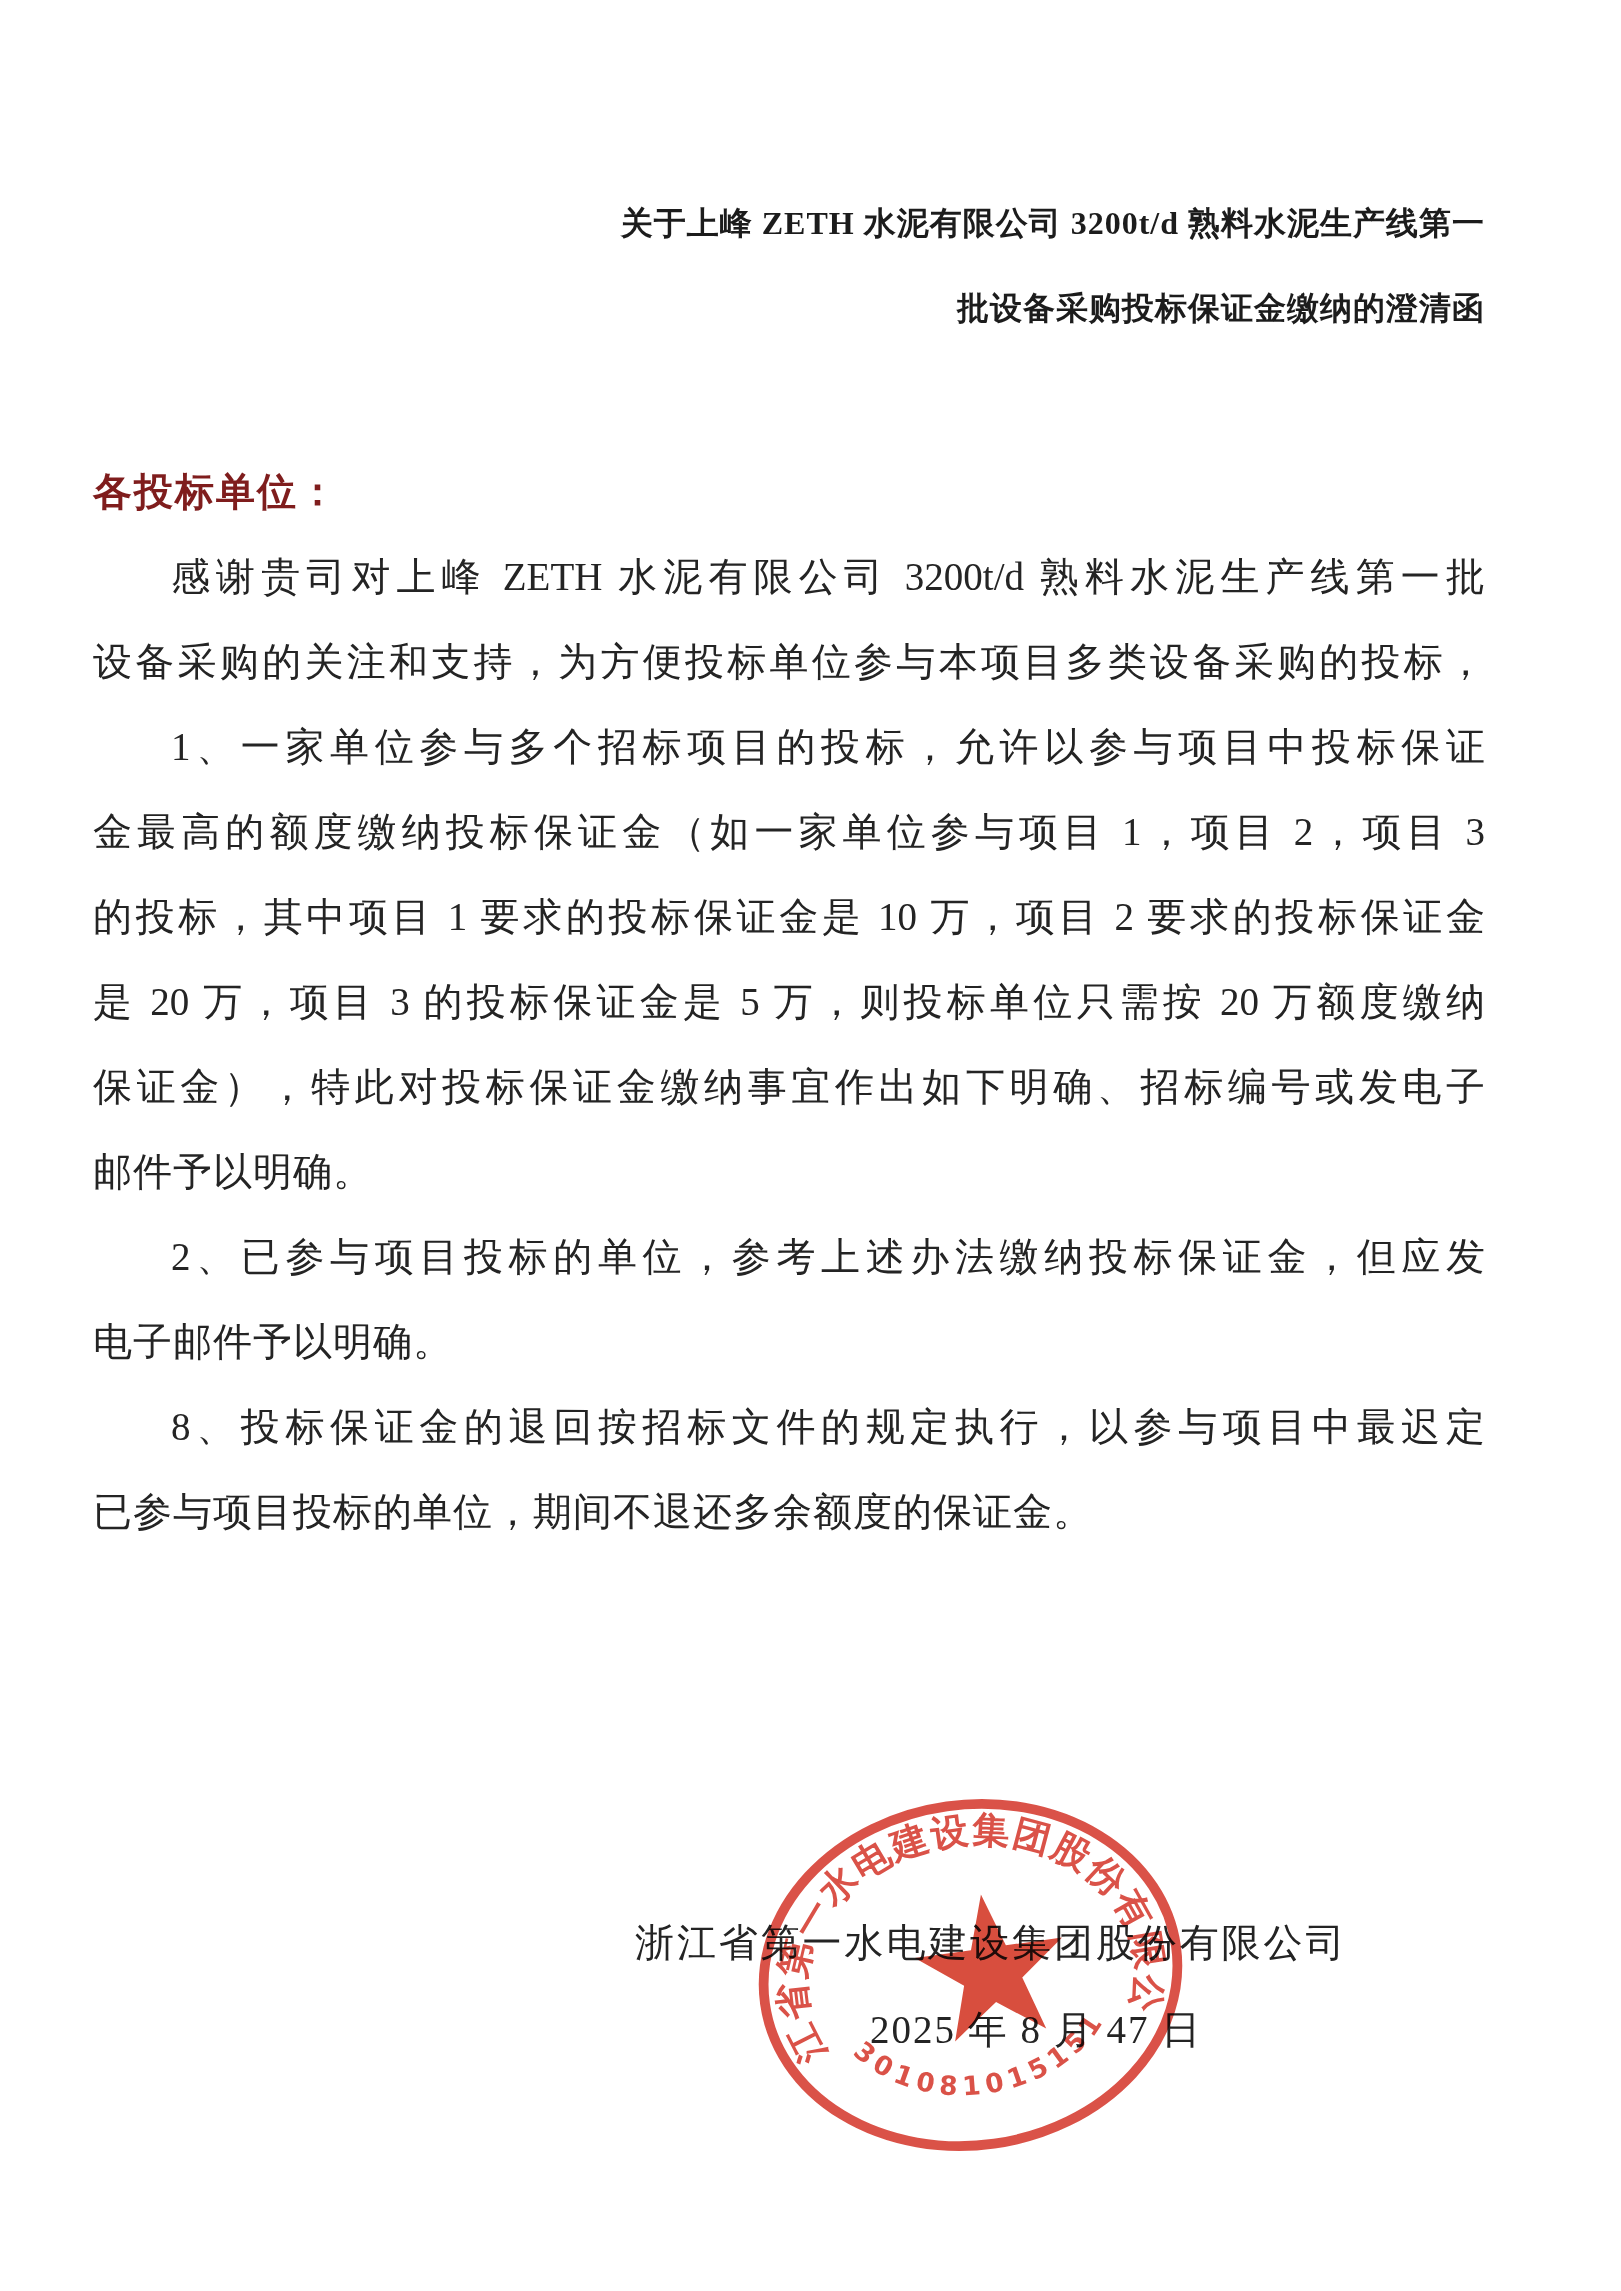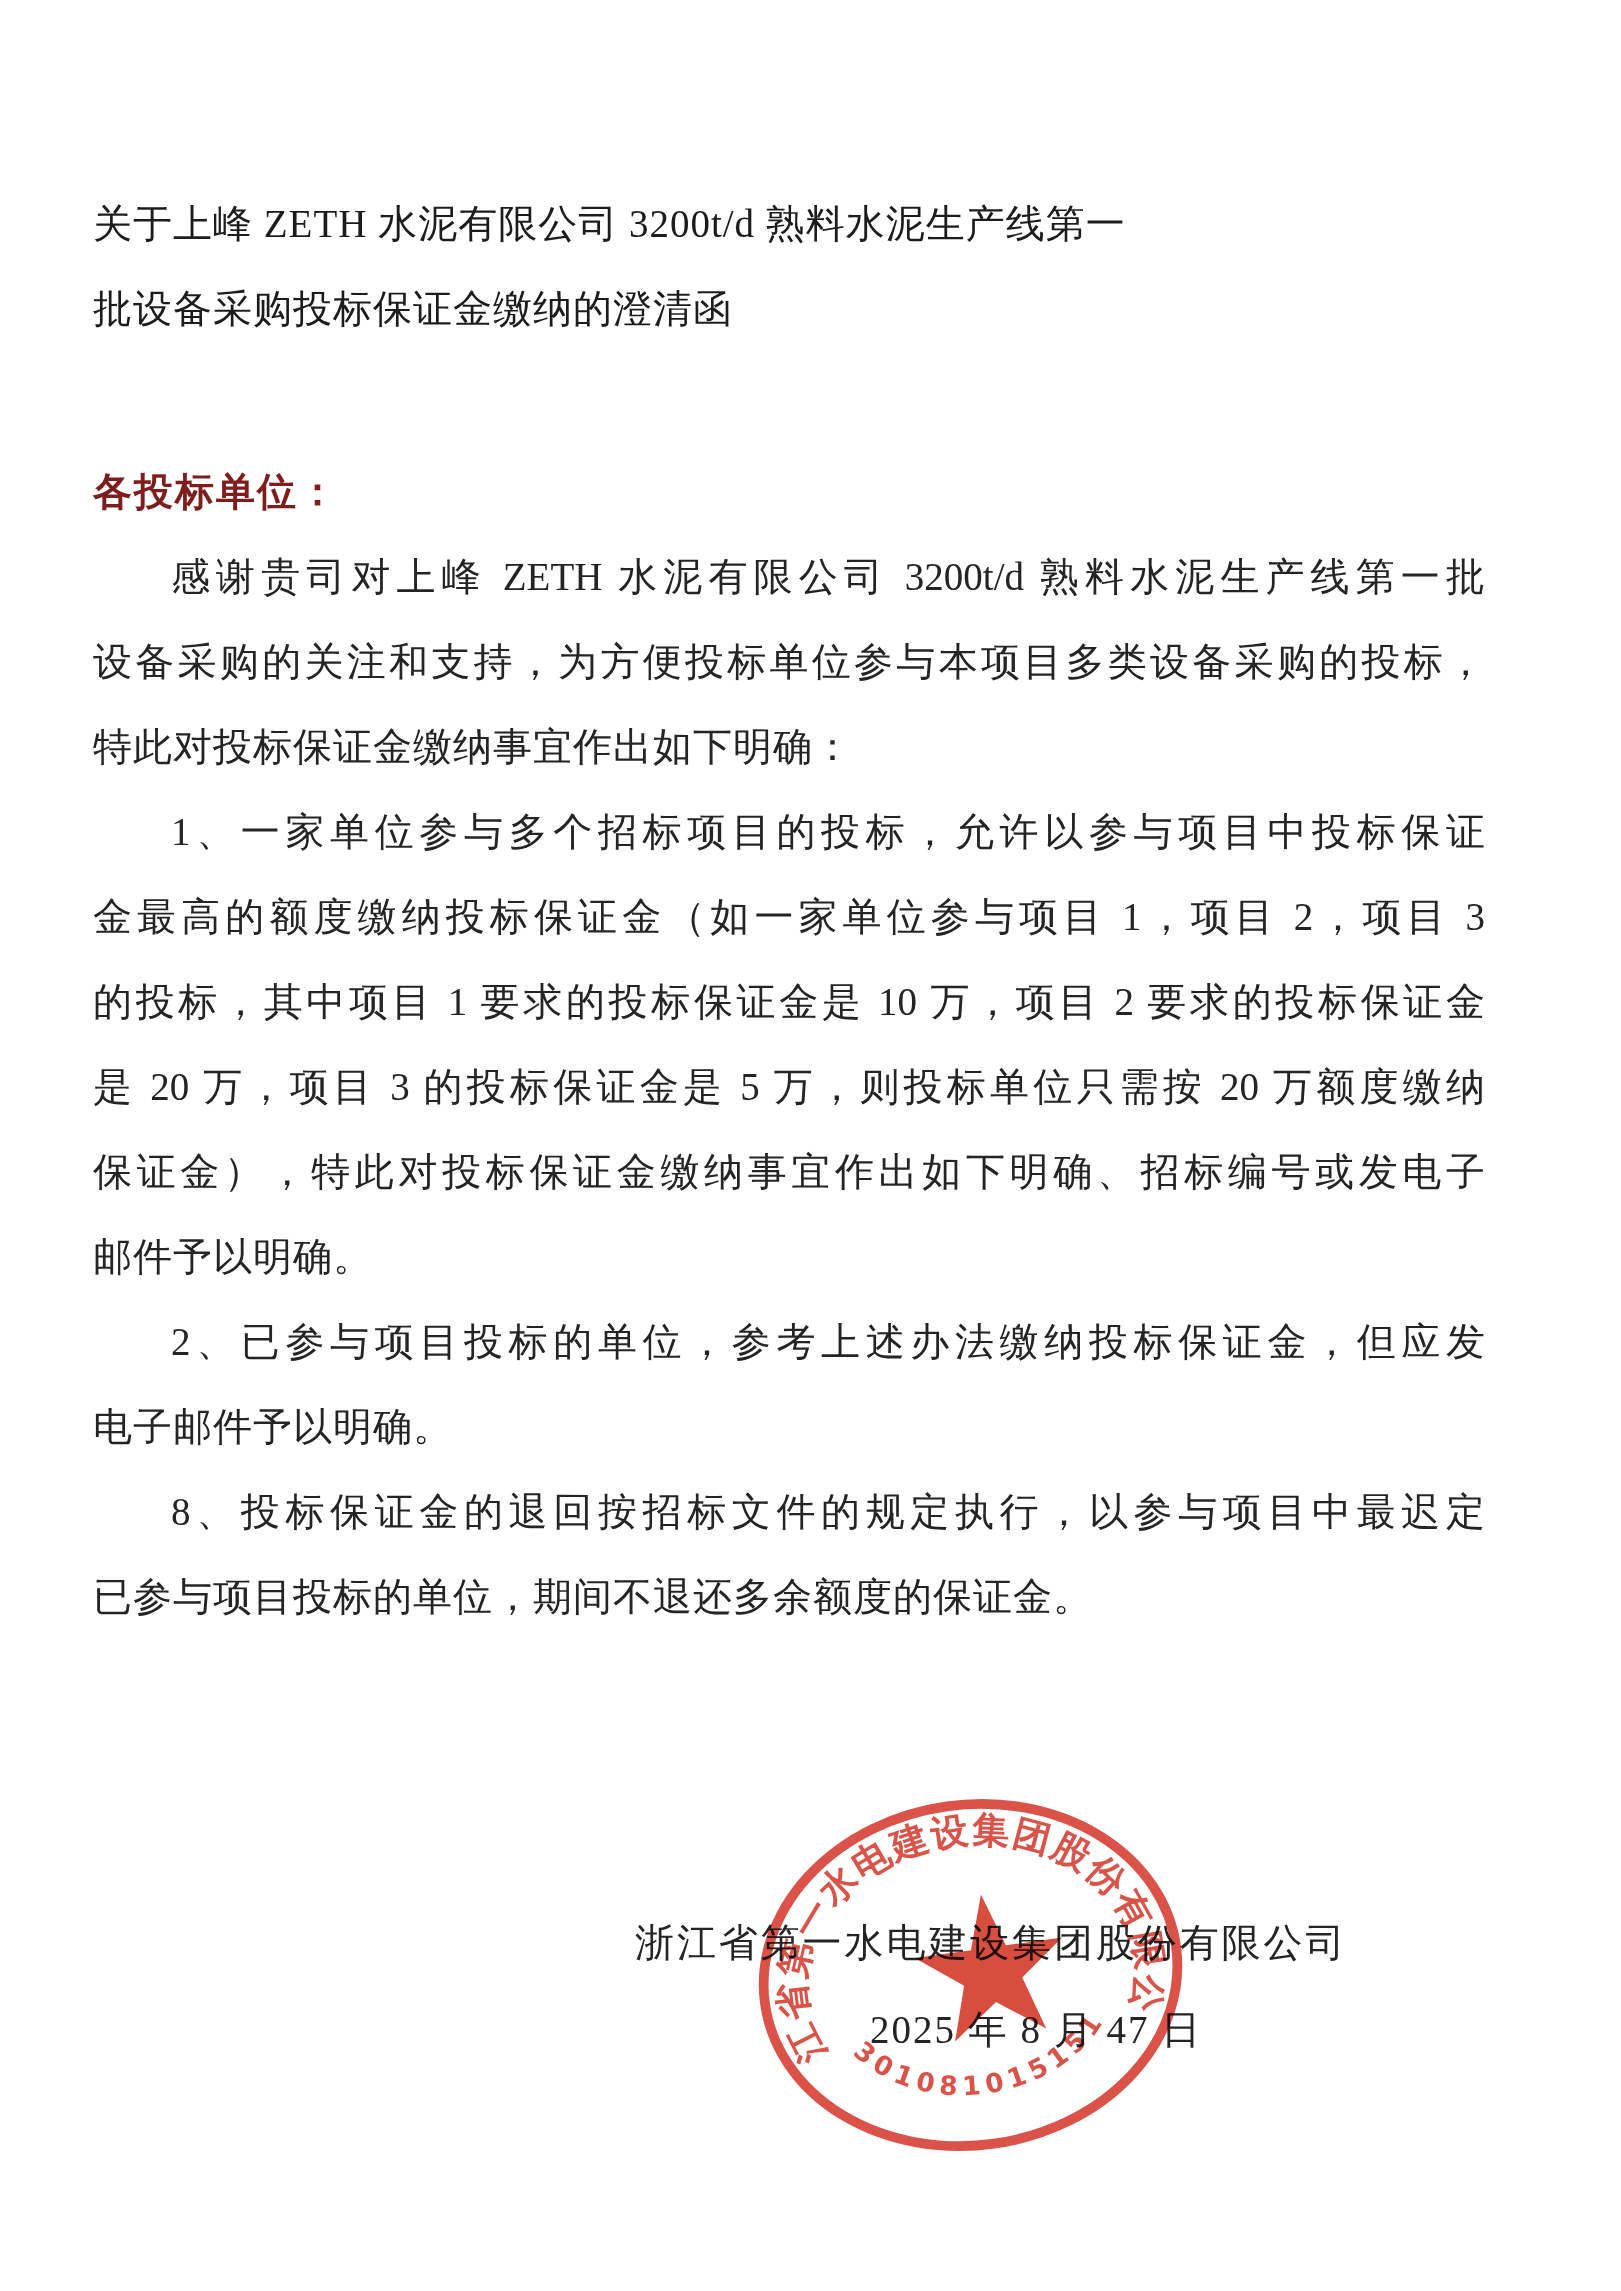--- a/index.html
+++ b/index.html
@@ -19,23 +19,23 @@
   }
   .content {
     position: absolute;
     left: 93px;
     top: 181px;
     width: 1392px;
   }
   .title-line {
     height: 85px;
     line-height: 85px;
-    text-align: left;
-    font-size: 39px;
-    font-weight: normal;
+    text-align: right;
+    font-size: 32px;
+    font-weight: bold;
     color: #1c1c1c;
     letter-spacing: 1px;
     white-space: nowrap;
   }
   .spacer {
     height: 98px;
   }
   .salutation {
     height: 85px;
     line-height: 85px;
@@ -105,21 +105,20 @@
 <div class="page">
 
   <div class="content">
     <div class="title-line">关于上峰 ZETH 水泥有限公司 3200t/d 熟料水泥生产线第一</div>
     <div class="title-line">批设备采购投标保证金缴纳的澄清函</div>
     <div class="spacer"></div>
     <div class="salutation">各投标单位：</div>
 
     <div class="body-line indent fill">感谢贵司对上峰 ZETH 水泥有限公司 3200t/d 熟料水泥生产线第一批</div>
     <div class="body-line fill">设备采购的关注和支持，为方便投标单位参与本项目多类设备采购的投标，</div>
-    <div class="body-line">特此对投标保证金缴纳事宜作出如下明确：</div>
     <div class="body-line indent fill">1、一家单位参与多个招标项目的投标，允许以参与项目中投标保证</div>
     <div class="body-line fill">金最高的额度缴纳投标保证金（如一家单位参与项目 1，项目 2，项目 3</div>
     <div class="body-line fill">的投标，其中项目 1 要求的投标保证金是 10 万，项目 2 要求的投标保证金</div>
     <div class="body-line fill">是 20 万，项目 3 的投标保证金是 5 万，则投标单位只需按 20 万额度缴纳</div>
     <div class="body-line fill">保证金），特此对投标保证金缴纳事宜作出如下明确、招标编号或发电子</div>
     <div class="body-line">邮件予以明确。</div>
     <div class="body-line indent fill">2、已参与项目投标的单位，参考上述办法缴纳投标保证金，但应发</div>
     <div class="body-line">电子邮件予以明确。</div>
     <div class="body-line indent fill">8、投标保证金的退回按招标文件的规定执行，以参与项目中最迟定</div>
     <div class="body-line">已参与项目投标的单位，期间不退还多余额度的保证金。</div>

